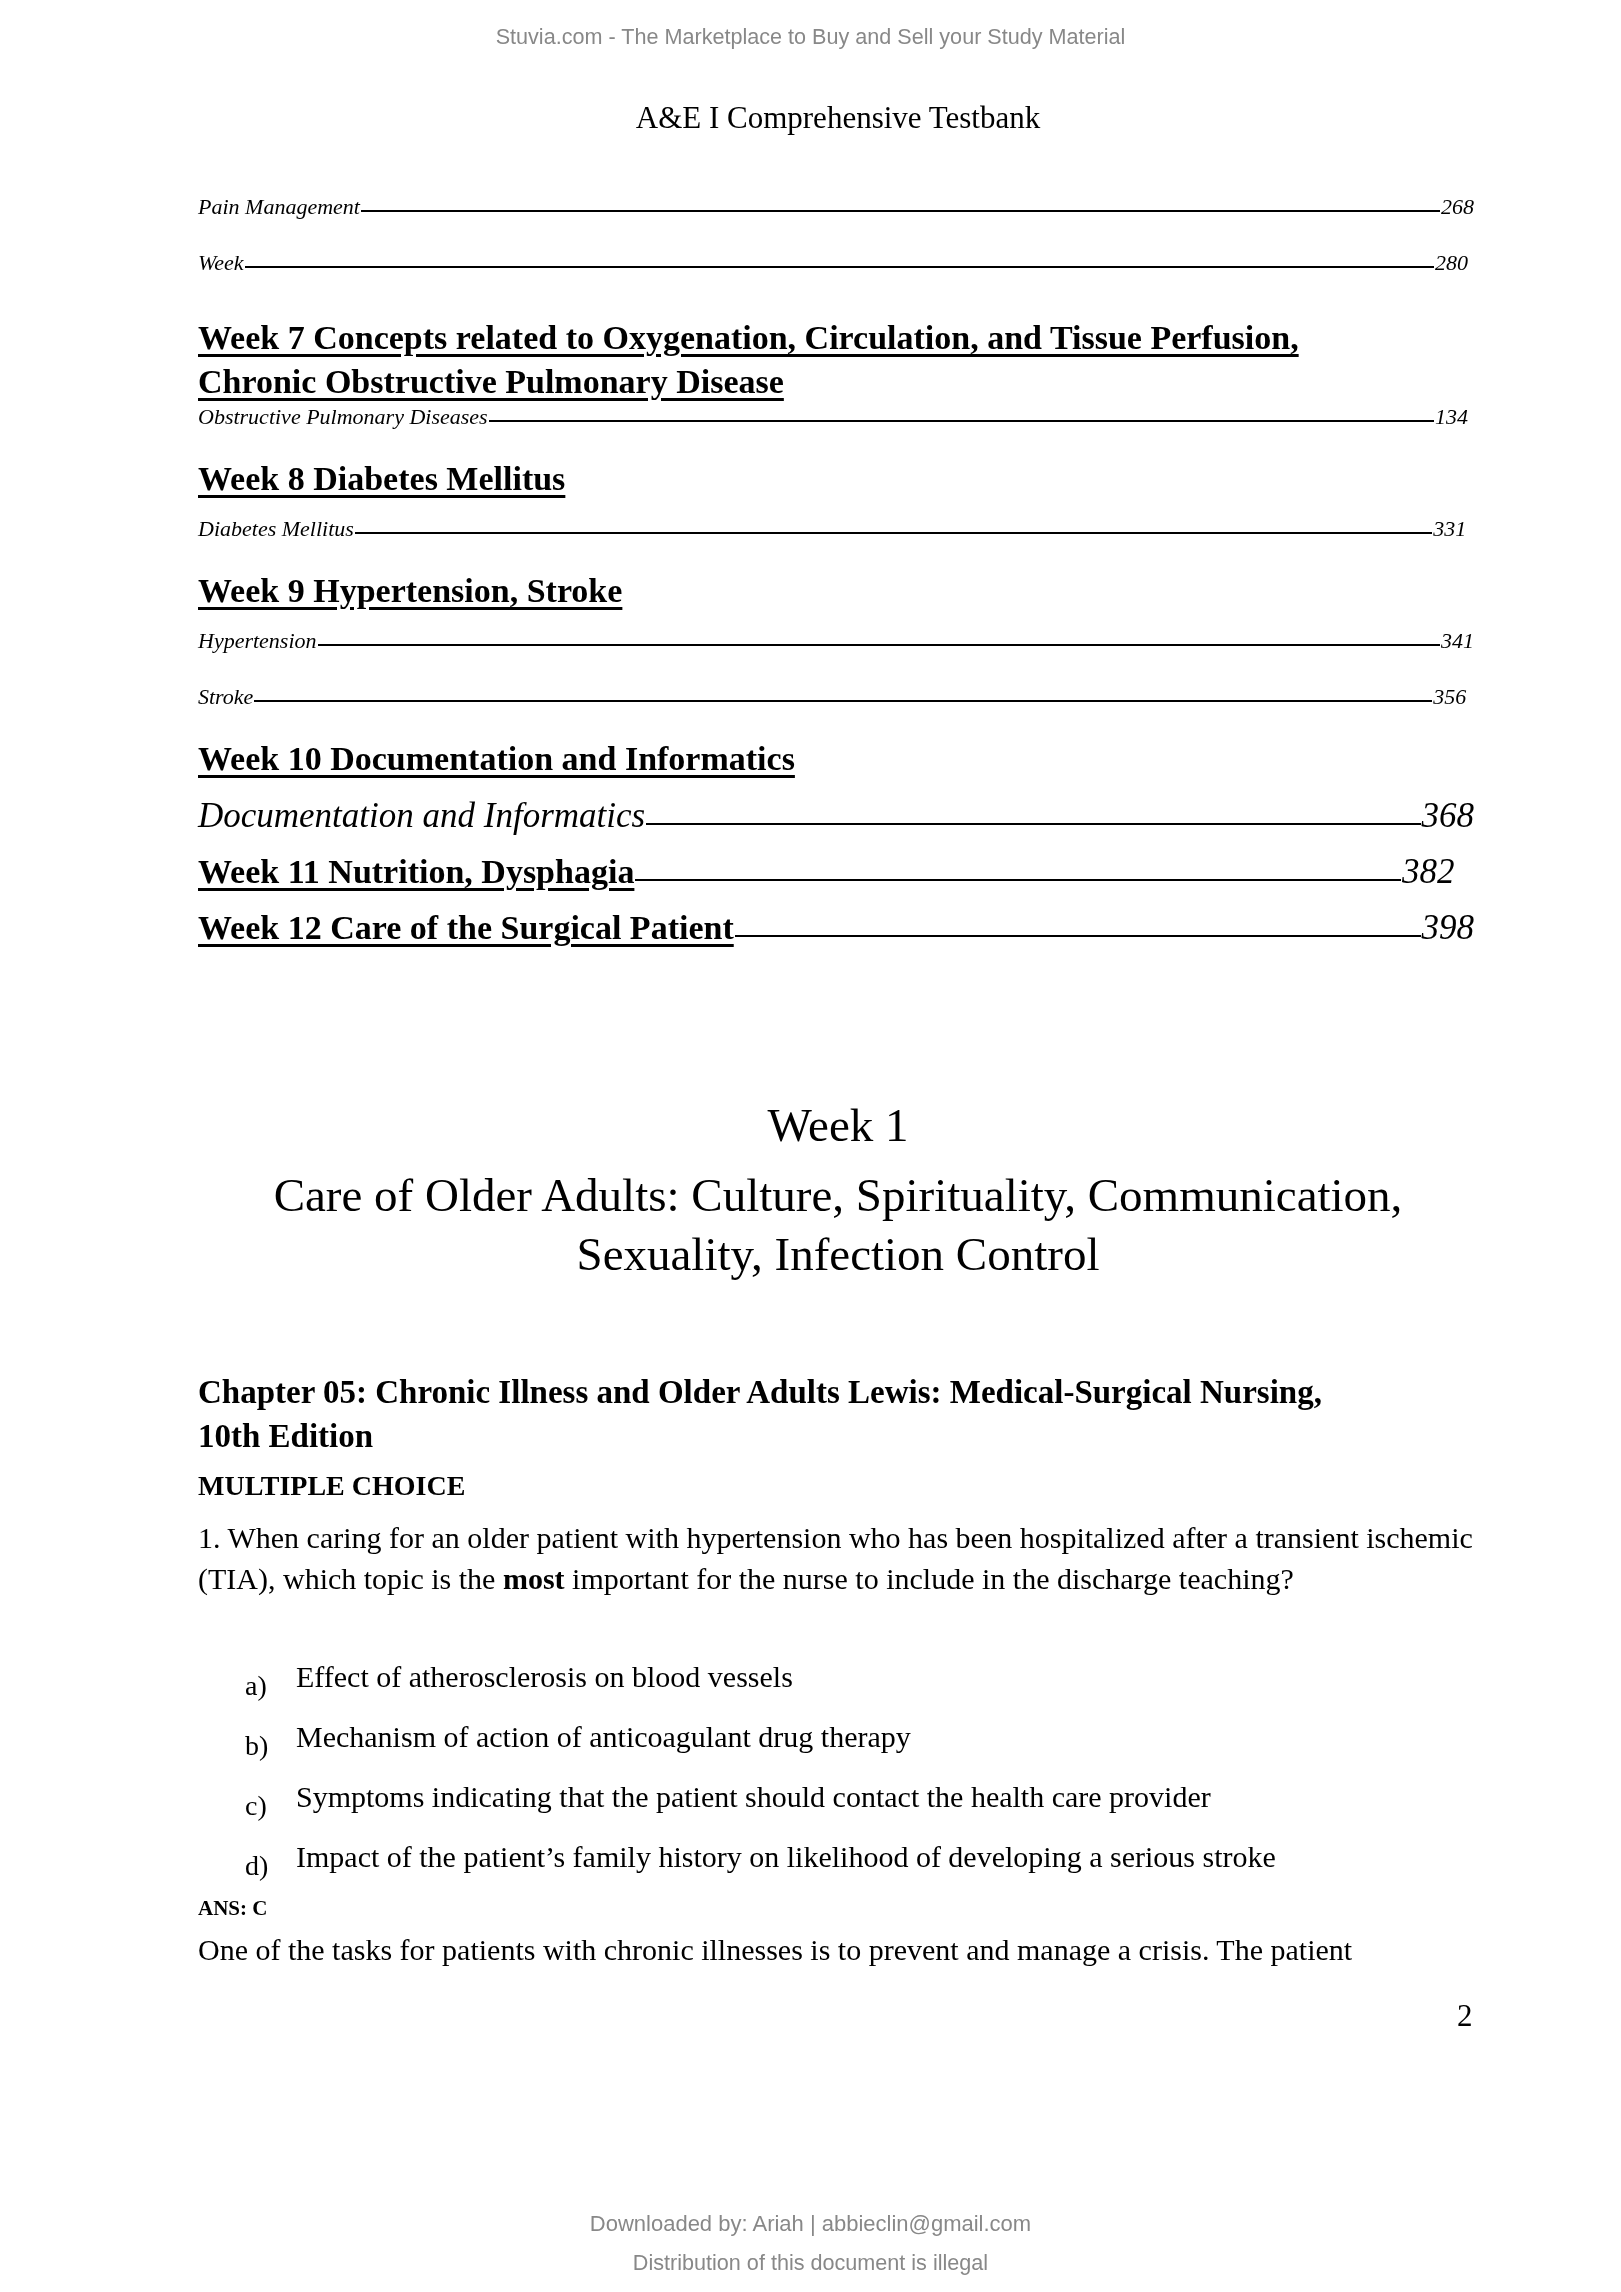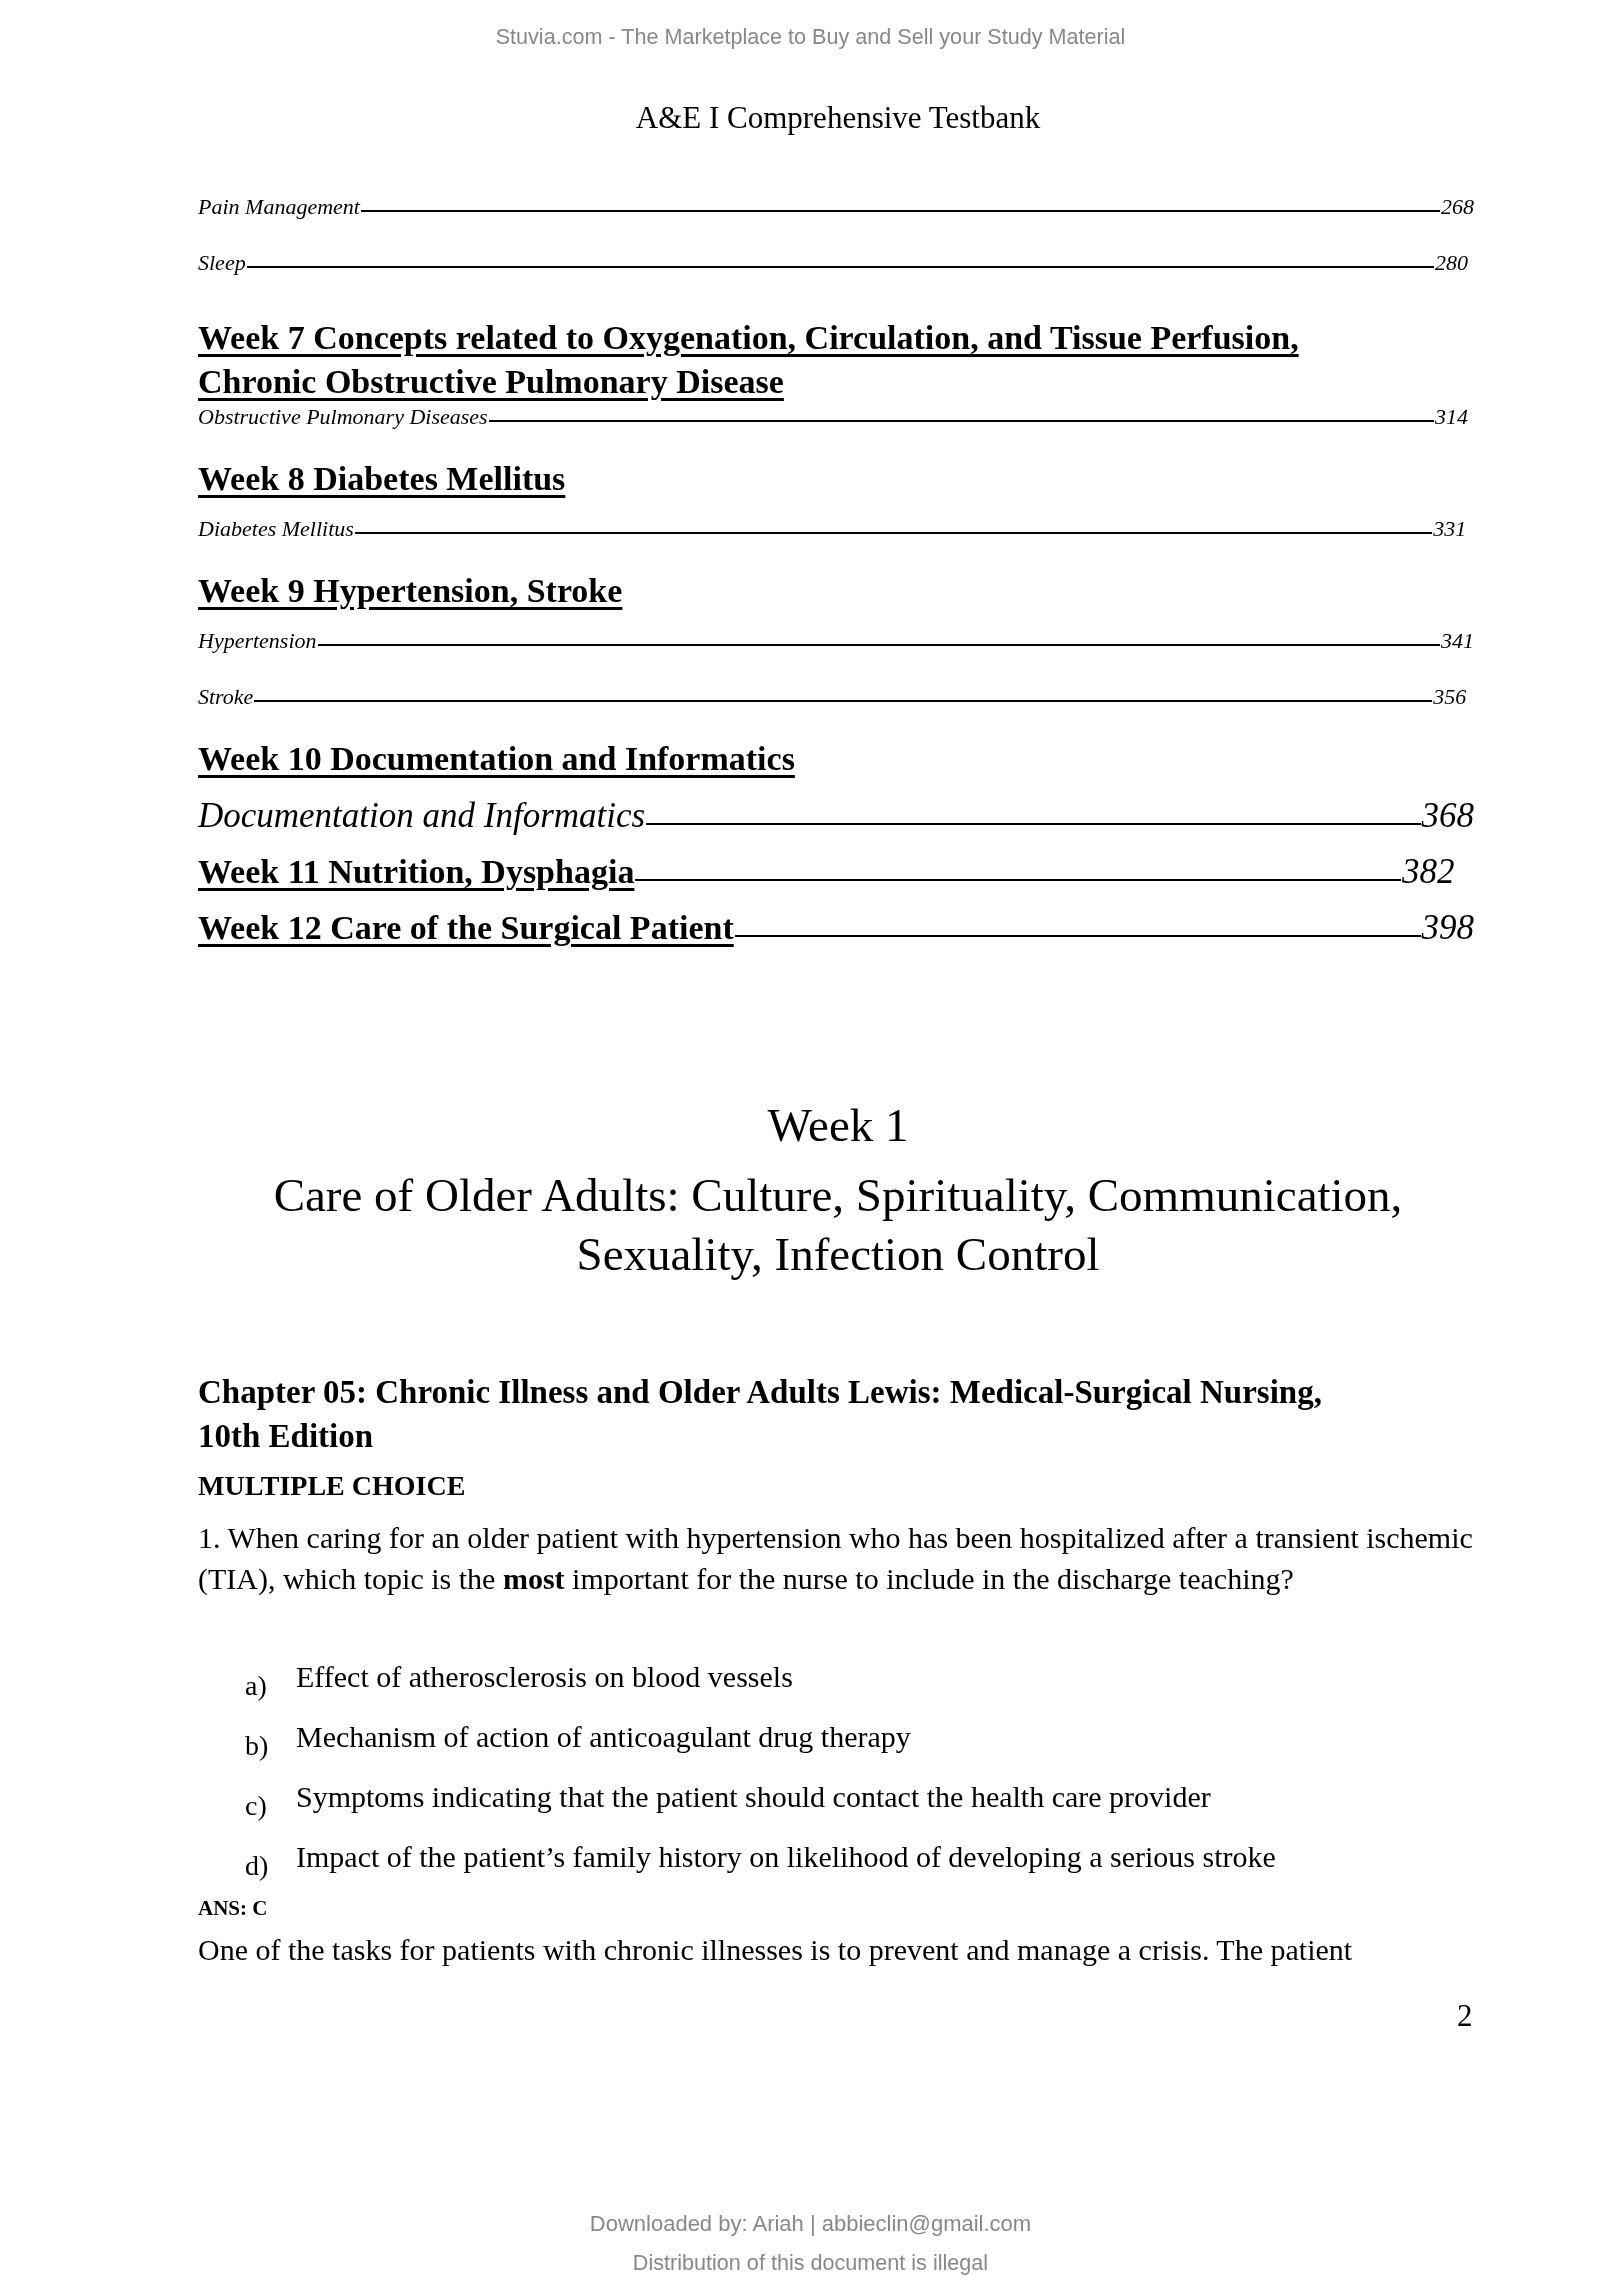--- a/index.html
+++ b/index.html
@@ -40,32 +40,32 @@
 
 <div class="doc-title">A&amp;E I Comprehensive Testbank</div>
 
 <div class="toc">
   <div class="toc-row">
     <span class="lbl sub">Pain Management</span>
     <span class="fill"></span>
     <span class="pg sub">268</span>
   </div>
   <div class="toc-row" style="padding-right:5.9px;">
-    <span class="lbl sub">Sleep</span>
+    <span class="lbl sub">Week</span>
     <span class="fill"></span>
     <span class="pg sub">280</span>
   </div>
   <div style="height:98px; padding-top:9.8px; box-sizing:border-box;">
     <div class="wk-head">Week 7 Concepts related to Oxygenation, Circulation, and Tissue Perfusion,</div>
     <div class="wk-head">Chronic Obstructive Pulmonary Disease</div>
   </div>
   <div class="toc-row" style="padding-right:5.9px;">
     <span class="lbl sub">Obstructive Pulmonary Diseases</span>
     <span class="fill"></span>
-    <span class="pg sub">314</span>
+    <span class="pg sub">134</span>
   </div>
   <div class="toc-row">
     <span class="lbl wk">Week 8 Diabetes Mellitus</span>
   </div>
   <div class="toc-row" style="padding-right:7.8px;">
     <span class="lbl sub">Diabetes Mellitus</span>
     <span class="fill"></span>
     <span class="pg sub">331</span>
   </div>
   <div class="toc-row">

